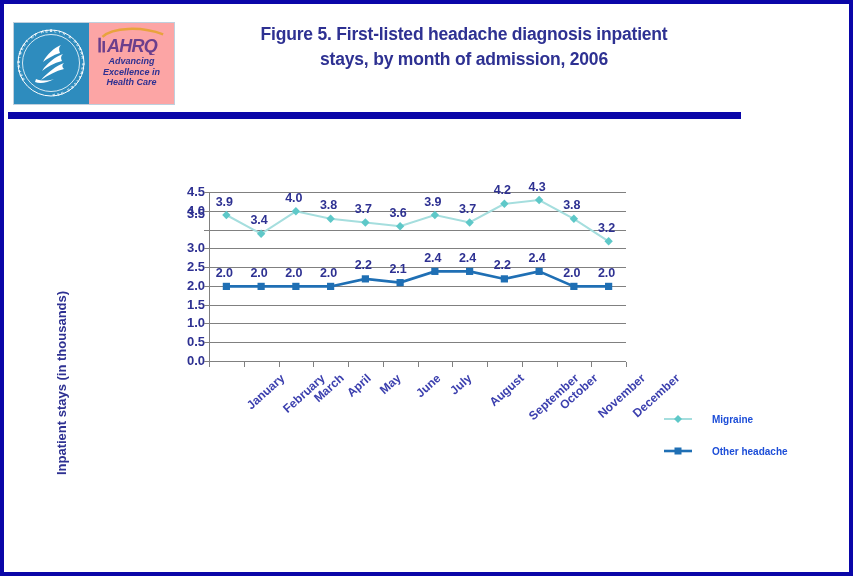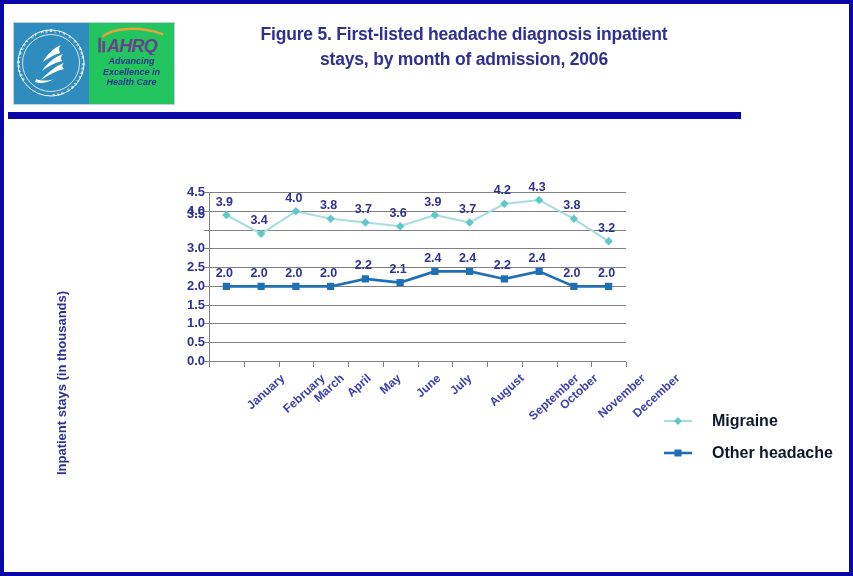--- a/index.html
+++ b/index.html
@@ -30,21 +30,21 @@
     position:relative;
     overflow:hidden;
   }
   #logo-seal svg{position:absolute;left:0;top:0;}
   #logo-right{
     flex:1;height:100%;
     display:flex;flex-direction:column;
     align-items:center;justify-content:flex-start;
     padding-top:4px;
     box-sizing:border-box;
-    background:#22c55e;
+    background:#fca5a5;
   }
   #ahrq-wordmark{width:82px;height:28px;}
   #logo-tagline{
     margin-top:1px;
     text-align:center;
     font-size:9px;
     font-weight:bold;
     font-style:italic;
     line-height:10.5px;
     color:#2e3192;
@@ -117,21 +117,21 @@
     white-space:nowrap;
     transform:rotate(-42deg);
     transform-origin:right top;
     text-align:right;
   }
 
   
   #legend{position:absolute;left:660px;top:268px;width:180px;height:60px;}
   .legend-row{position:absolute;left:0;display:flex;align-items:center;}
   .legend-text{
-    font-size:16px;font-weight:bold;color:#0f172a;white-space:nowrap;
+    font-size:10px;font-weight:bold;color:#1d4ed8;white-space:nowrap;
     margin-left:1px;
     padding-left:19px;
   }
 
   
   #source{
     position:absolute;left:31px;top:543px;
     font-size:11.5px;color:#3b3fae;white-space:nowrap;
     letter-spacing:-0.15px;
   }

